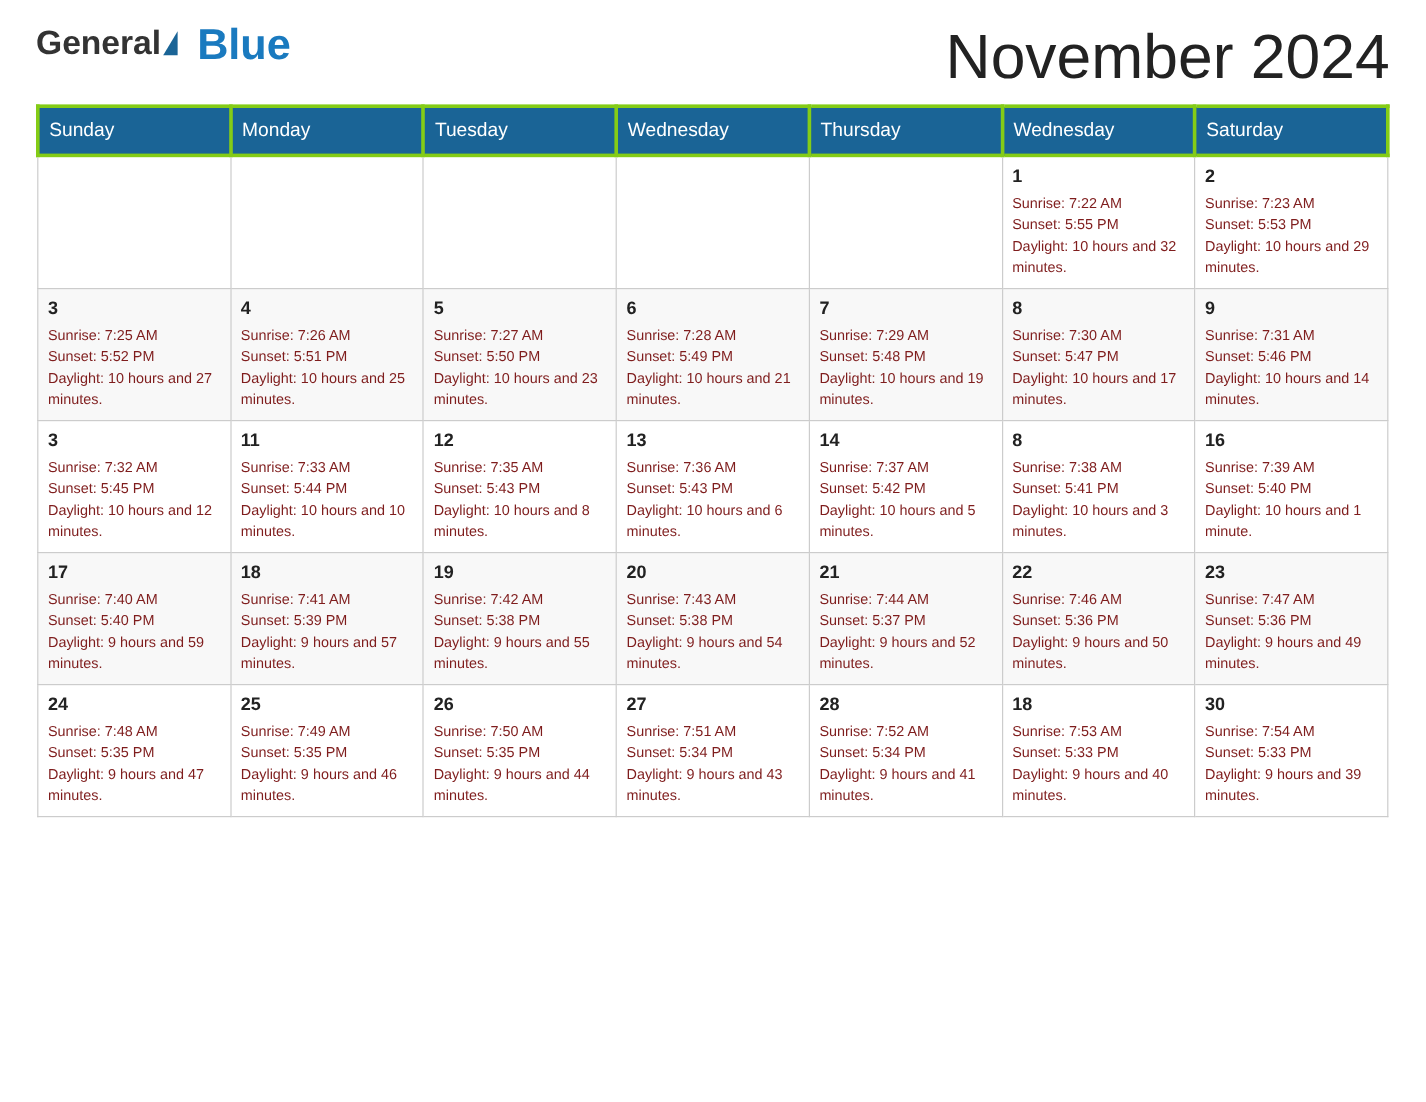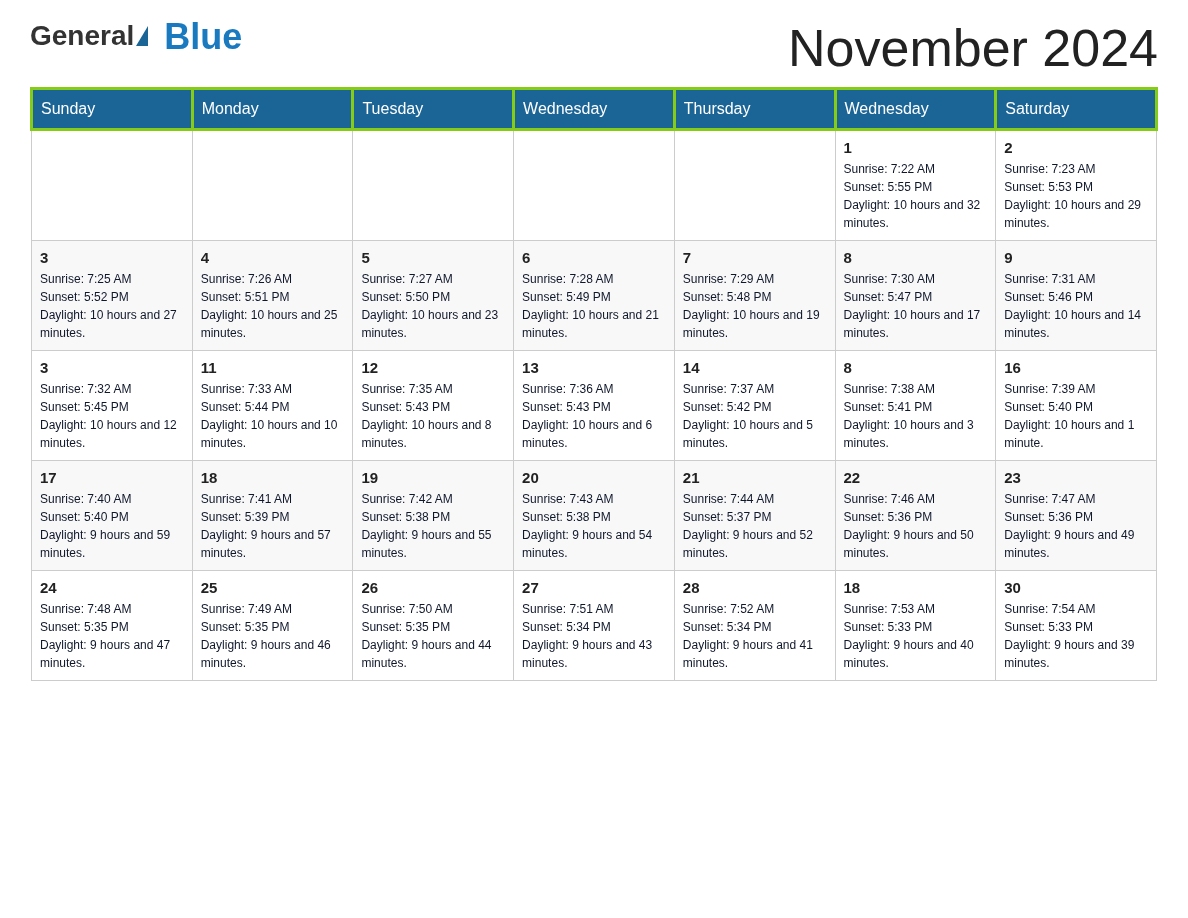--- a/index.html
+++ b/index.html
@@ -84,21 +84,21 @@
     }
     .day-number {
       font-size: 15px;
       font-weight: bold;
       color: #222;
       display: block;
       margin-bottom: 4px;
     }
     .day-info {
       font-size: 12px;
-      color: #0f172a;
+      color: #7f1d1d;
       line-height: 1.5;
     }
     tr:nth-child(even) td {
       background: #f8f8f8;
     }
     .empty-cell {
       background: #fff;
     }
   </style>
 </head>

